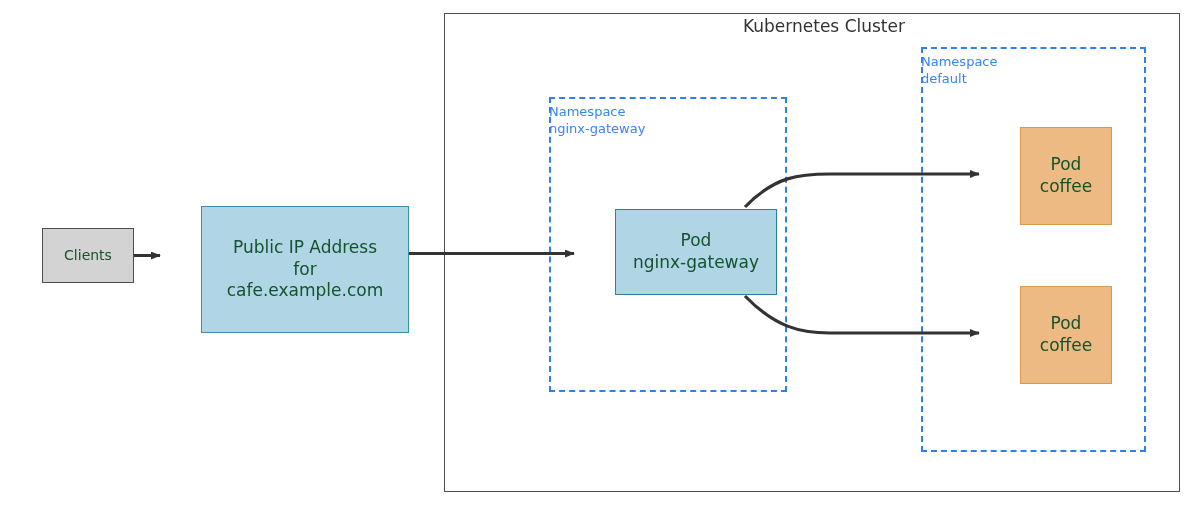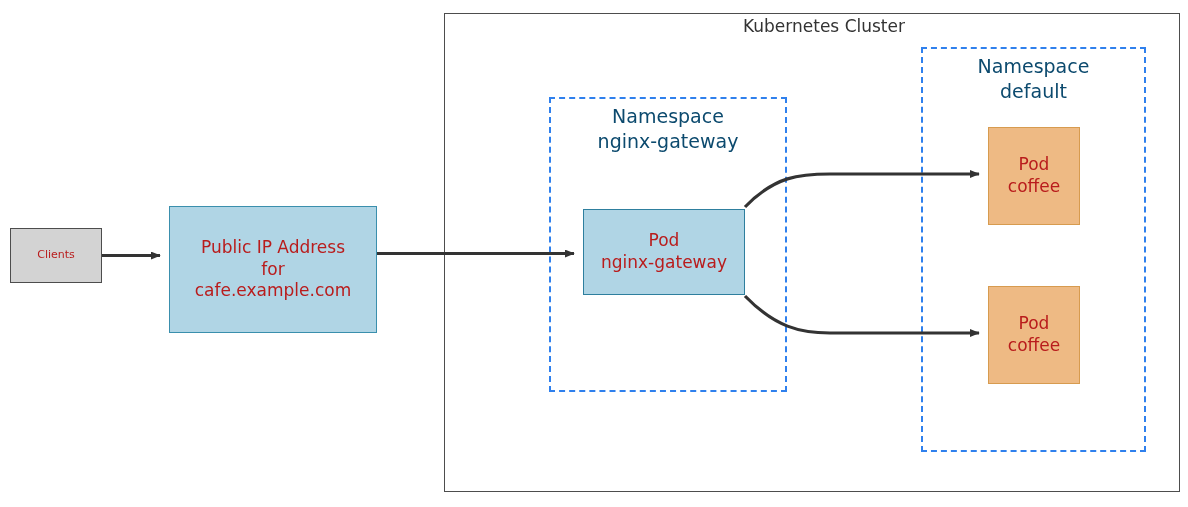--- a/index.html
+++ b/index.html
@@ -17,33 +17,34 @@
     background: #ffffff;
     overflow: hidden;
   }
   .box {
     position: absolute;
     box-sizing: border-box;
     display: flex;
     align-items: center;
     justify-content: center;
     text-align: center;
-    color: #b91c1c;
+    color: #14532d;
     font-size: 17px;
     line-height: 1.28;
     white-space: pre-line;
+    margin-left: 32px;
   }
   .clients-box {
     left: 10px;
     top: 228px;
     width: 92px;
     height: 55px;
     background: #d3d3d3;
     border: 1.6px solid #4d4d4d;
-    font-size: 11px;
+    font-size: 14px;
   }
   .publicip-box {
     left: 169px;
     top: 206px;
     width: 208px;
     height: 127px;
     background: #b0d5e5;
     border: 1.4px solid #3a8fad;
   }
   .gateway-pod-box {
@@ -103,23 +104,22 @@
     height: 295px;
   }
   .ns-default {
     left: 921px;
     top: 47px;
     width: 225px;
     height: 405px;
   }
   .ns-label {
     position: absolute;
-    text-align: center;
-    color: #0c4a6e;
-    font-size: 19px;
+    color: #3b82f6;
+    font-size: 13px;
     line-height: 1.3;
     white-space: pre-line;
   }
   .ns-gateway-label {
     left: 549px;
     top: 104px;
     width: 238px;
   }
   .ns-default-label {
     left: 921px;

